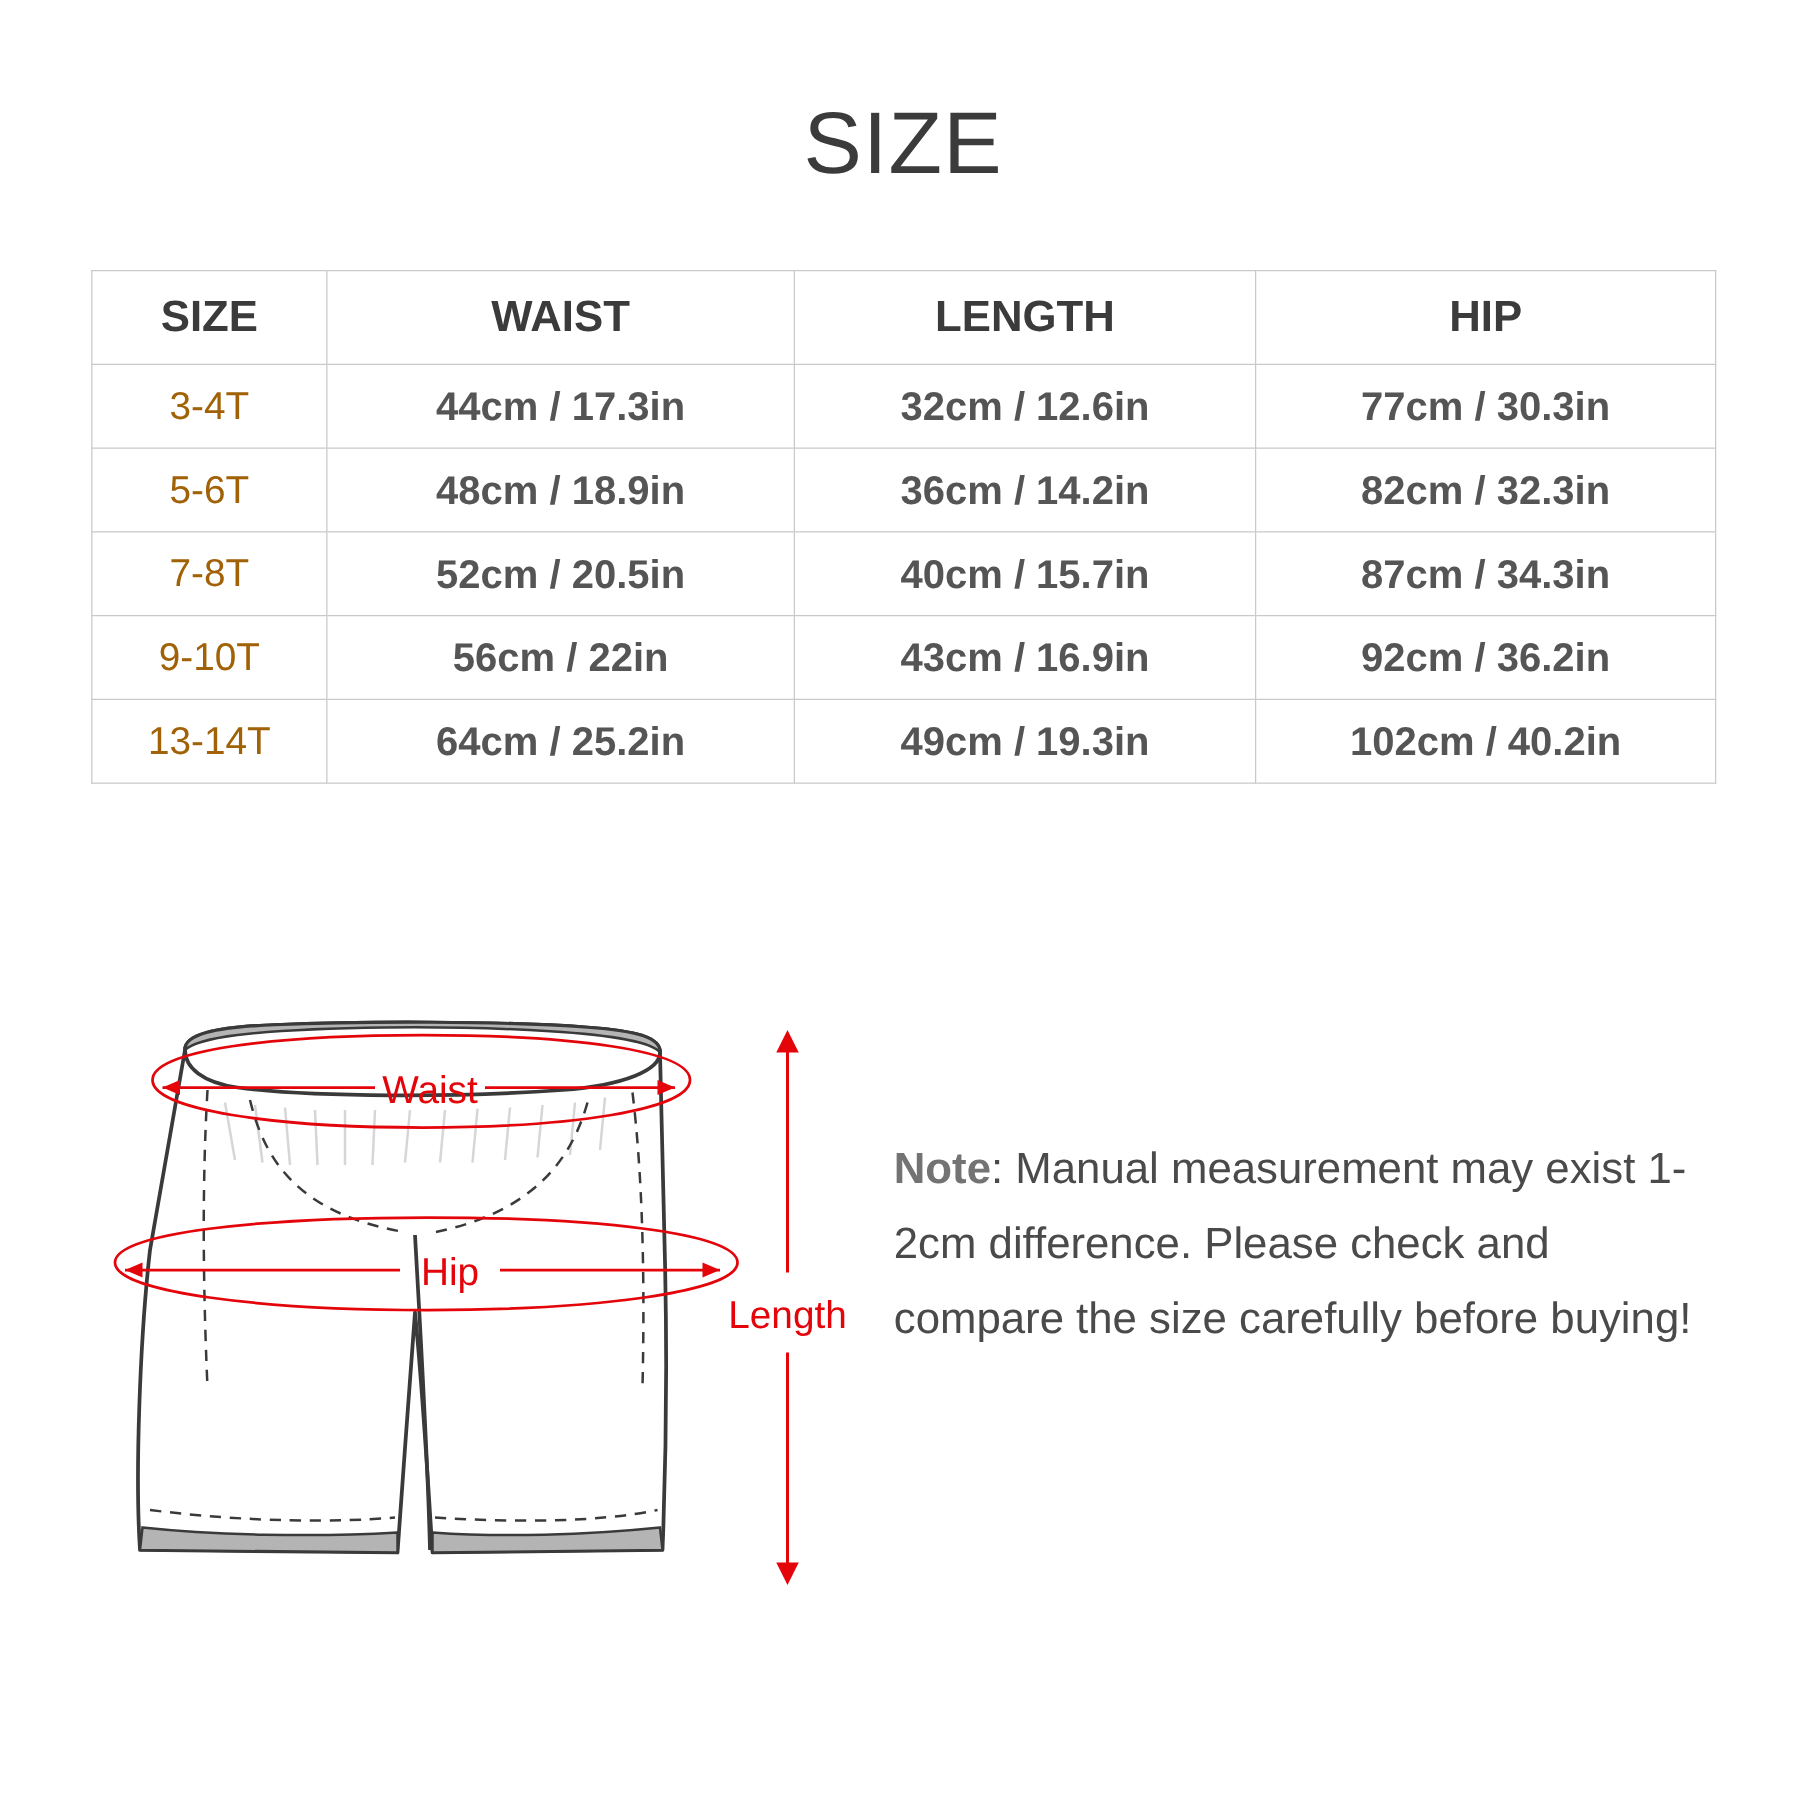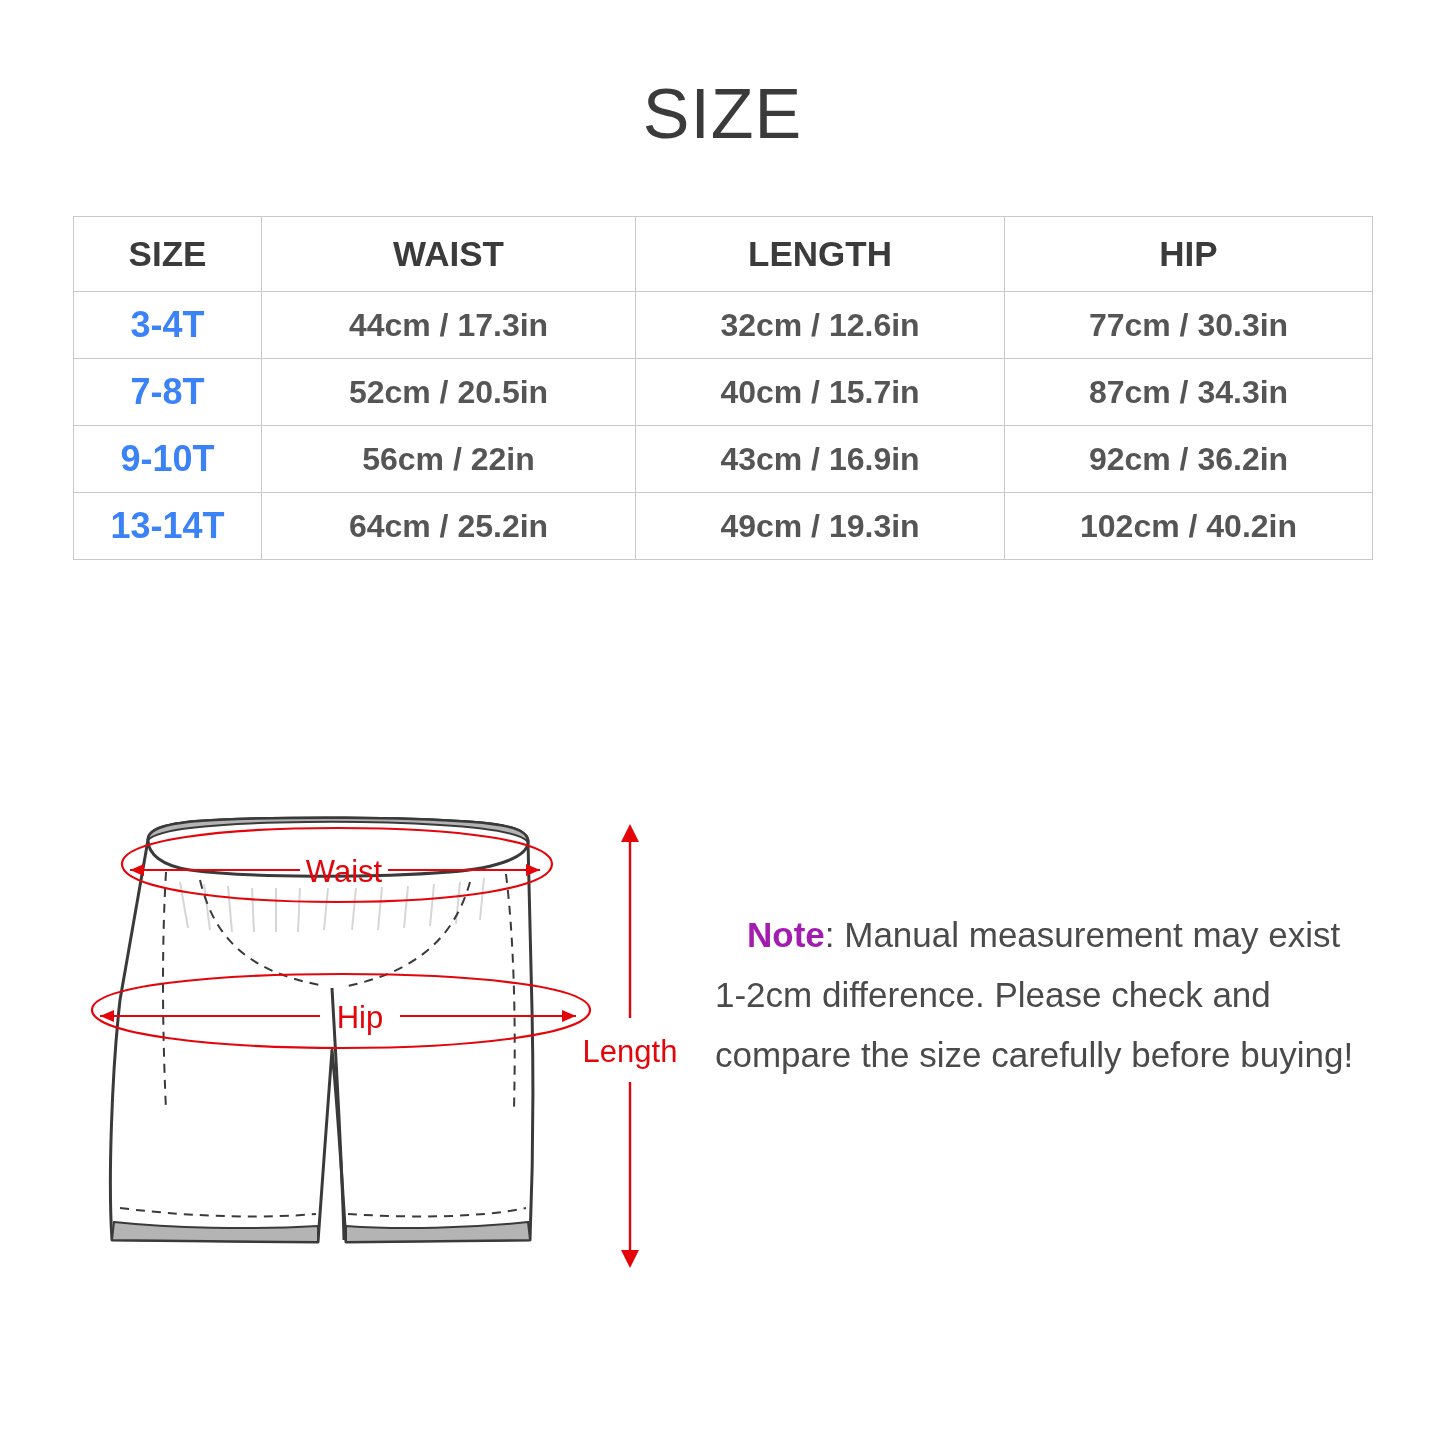--- a/index.html
+++ b/index.html
@@ -51,23 +51,23 @@
     height: 72px;
     font-size: 35px;
     font-weight: bold;
     color: #3b3b3b;
   }
   .size-table tbody td {
     height: 64px;
     font-size: 32px;
   }
   .size-table tbody td.size-col {
-    font-weight: bold;
-    font-size: 36px;
-    color: #3b82f6;
+    font-weight: normal;
+    font-size: 31px;
+    color: #a16207;
   }
   col.c-size { width: 188px; }
   col.c-waist { width: 374px; }
   col.c-length { width: 369px; }
   col.c-hip { width: 368px; }
 
   
   .illustration {
     position: absolute;
     left: 70px;
@@ -82,23 +82,22 @@
   .note {
     position: absolute;
     left: 715px;
     top: 905px;
     width: 660px;
     font-size: 35px;
     line-height: 1.72;
     color: #4a4a4a;
   }
   .note b {
-    color: #a21caf;
+    color: #737373;
     font-weight: bold;
-    margin-left: 32px;
   }
 </style>
 </head>
 <body>
 
 <div class="page">
 
   <div class="title">SIZE</div>
 
   <table class="size-table">
@@ -115,20 +114,26 @@
         <th>LENGTH</th>
         <th>HIP</th>
       </tr>
     </thead>
     <tbody>
       <tr>
         <td class="size-col">3-4T</td>
         <td>44cm / 17.3in</td>
         <td>32cm / 12.6in</td>
         <td>77cm / 30.3in</td>
+      </tr>
+      <tr>
+        <td class="size-col">5-6T</td>
+        <td>48cm / 18.9in</td>
+        <td>36cm / 14.2in</td>
+        <td>82cm / 32.3in</td>
       </tr>
       <tr>
         <td class="size-col">7-8T</td>
         <td>52cm / 20.5in</td>
         <td>40cm / 15.7in</td>
         <td>87cm / 34.3in</td>
       </tr>
       <tr>
         <td class="size-col">9-10T</td>
         <td>56cm / 22in</td>

